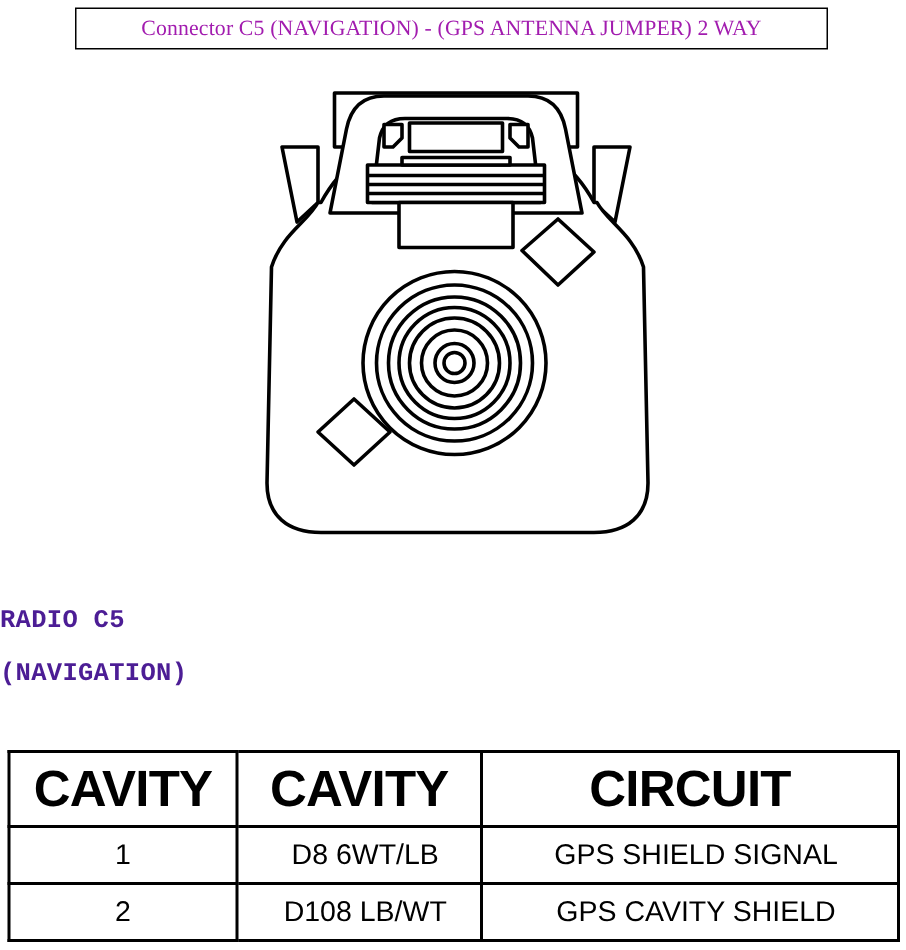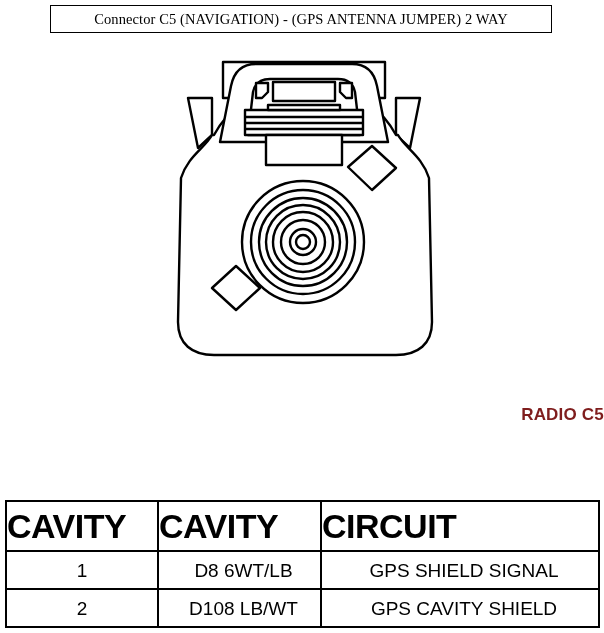--- a/index.html
+++ b/index.html
@@ -37,41 +37,41 @@
     align-items: center;
     justify-content: center;
     background: #ffffff;
   }
   .title-text {
     font-family: "Liberation Serif", serif;
     font-size: 14.5px;
     line-height: 1;
     letter-spacing: 0.1px;
     white-space: nowrap;
-    color: #000000;
+    color: #a21caf;
   }
 
   
   .drawing {
     position: absolute;
     left: 0px;
     top: 52px;
     width: 604px;
     height: 320px;
   }
 
   
   .caption {
     position: absolute;
     width: 604px;
-    text-align: right;
-    font-family: Liberation Sans, sans-serif;
+    text-align: left;
+    font-family: Liberation Mono, monospace;
     font-weight: bold;
     font-size: 17px;
-    color: #7f1d1d;
+    color: #4c1d95;
     letter-spacing: 0.2px;
   }
   .caption-1 { top: 405px; }
   .caption-2 { top: 440px; }
 
   
   .cav-table {
     position: absolute;
     left: 5px;
     top: 500px;
@@ -85,21 +85,21 @@
     padding: 0;
     margin: 0;
     color: #000000;
   }
   .cav-table thead th {
     height: 48px;
     font-family: "Liberation Sans", sans-serif;
     font-weight: bold;
     font-size: 34px;
     line-height: 1;
-    text-align: left;
+    text-align: center;
     vertical-align: middle;
     letter-spacing: -0.5px;
   }
   .cav-table tbody td {
     height: 36px;
     font-family: "Liberation Sans", sans-serif;
     font-weight: normal;
     font-size: 19px;
     line-height: 1;
     vertical-align: middle;
@@ -184,20 +184,21 @@
         <circle cx="303" cy="190" r="37"></circle>
         <circle cx="303" cy="190" r="30"></circle>
         <circle cx="303" cy="190" r="22"></circle>
         <circle cx="303" cy="190" r="13"></circle>
         <circle cx="303" cy="190" r="7"></circle>
       </g>
     </svg>
   </div>
 
   <div class="caption caption-1">RADIO C5</div>
+  <div class="caption caption-2">(NAVIGATION)</div>
 
   <table class="cav-table">
     <colgroup>
       <col class="col-cavity">
       <col class="col-circuit">
       <col class="col-function">
     </colgroup>
     <thead>
       <tr>
         <th>CAVITY</th>

